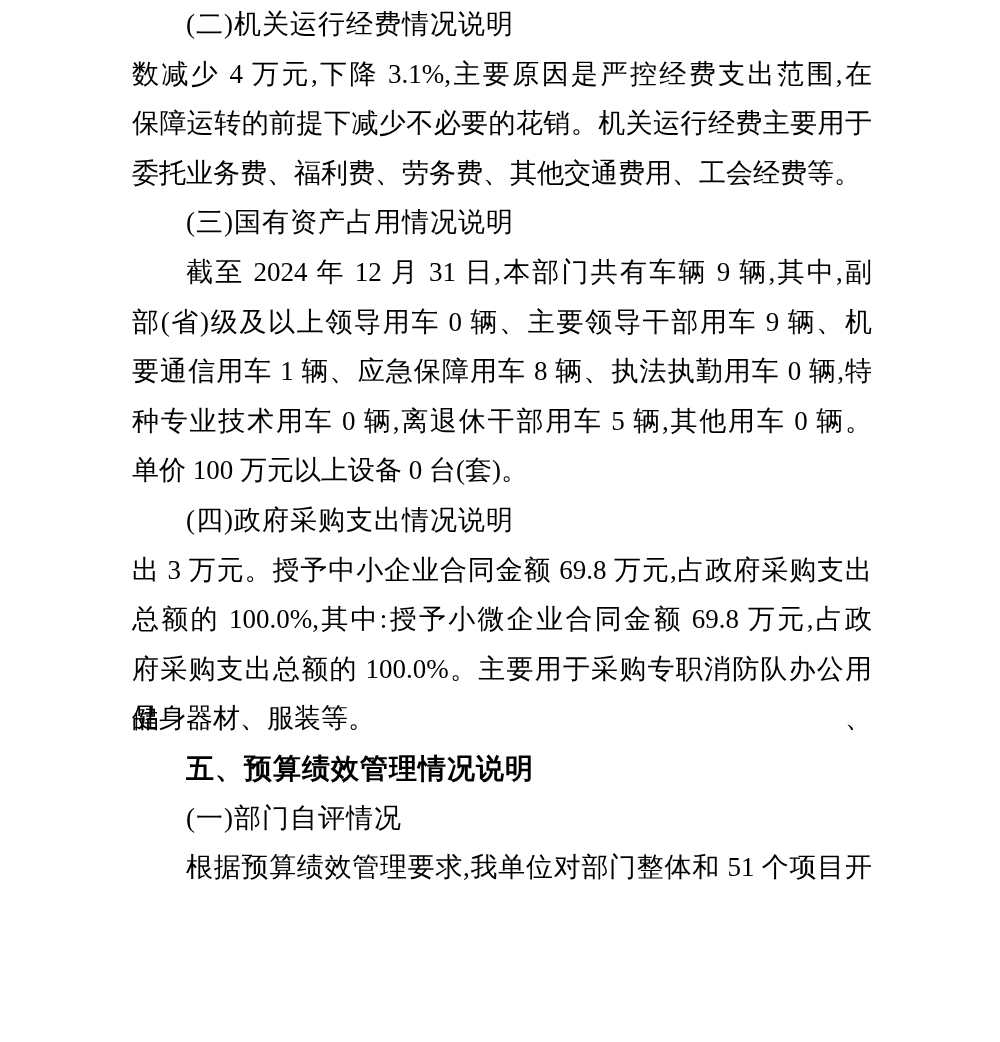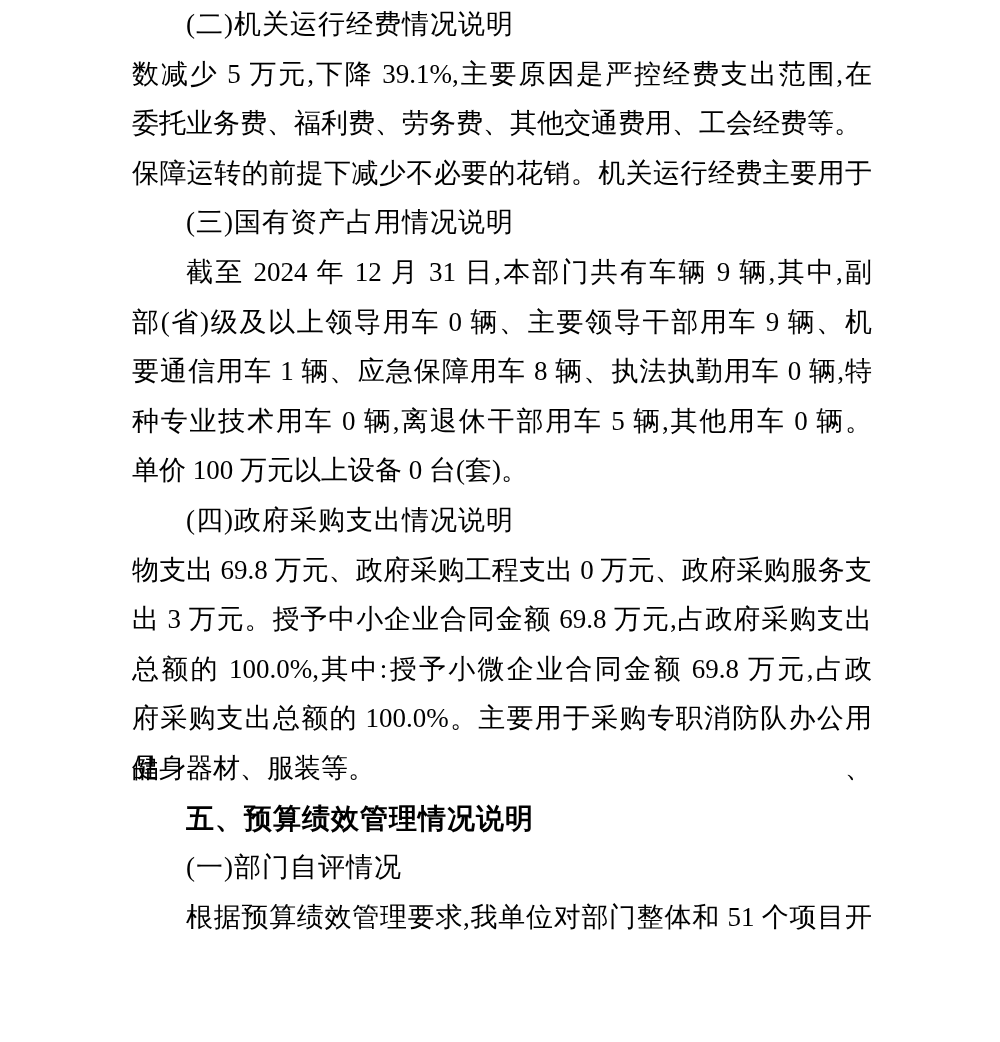--- a/index.html
+++ b/index.html
@@ -53,35 +53,34 @@
   }
 </style>
 </head>
 <body>
 
 <div class="page">
   <div class="content">
 
     <div class="line subheading indent">(二)机关运行经费情况说明</div>
 
-    <div class="line justify">数减少 5 万元,下降 39.1%,主要原因是严控经费支出范围,在</div>
+    <div class="line justify">数减少 4 万元,下降 3.1%,主要原因是严控经费支出范围,在</div>
+    <div class="line justify">保障运转的前提下减少不必要的花销。机关运行经费主要用于</div>
     <div class="line">委托业务费、福利费、劳务费、其他交通费用、工会经费等。</div>
-    <div class="line justify">保障运转的前提下减少不必要的花销。机关运行经费主要用于</div>
 
     <div class="line subheading indent">(三)国有资产占用情况说明</div>
 
     <div class="line justify indent">截至 2024 年 12 月 31 日,本部门共有车辆 9 辆,其中,副</div>
     <div class="line justify">部(省)级及以上领导用车 0 辆、主要领导干部用车 9 辆、机</div>
     <div class="line justify">要通信用车 1 辆、应急保障用车 8 辆、执法执勤用车 0 辆,特</div>
     <div class="line justify">种专业技术用车 0 辆,离退休干部用车 5 辆,其他用车 0 辆。</div>
     <div class="line">单价 100 万元以上设备 0 台(套)。</div>
 
     <div class="line subheading indent">(四)政府采购支出情况说明</div>
 
-    <div class="line justify">物支出 69.8 万元、政府采购工程支出 0 万元、政府采购服务支</div>
     <div class="line justify">出 3 万元。授予中小企业合同金额 69.8 万元,占政府采购支出</div>
     <div class="line justify">总额的 100.0%,其中:授予小微企业合同金额 69.8 万元,占政</div>
     <div class="line justify">府采购支出总额的 100.0%。主要用于采购专职消防队办公用品、</div>
     <div class="line">健身器材、服装等。</div>
 
     <div class="line heading indent">五、预算绩效管理情况说明</div>
 
     <div class="line subheading indent">(一)部门自评情况</div>
 
     <div class="line justify indent">根据预算绩效管理要求,我单位对部门整体和 51 个项目开</div>

